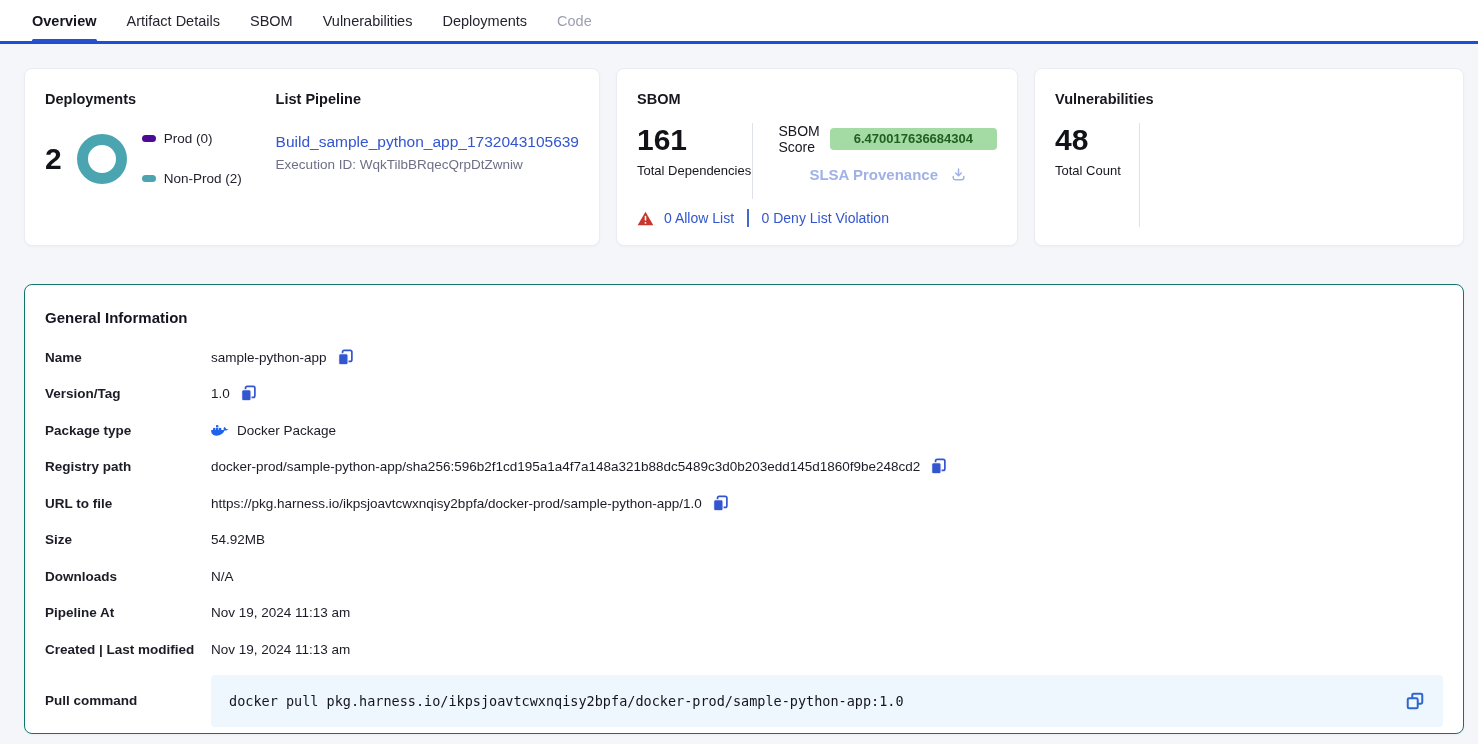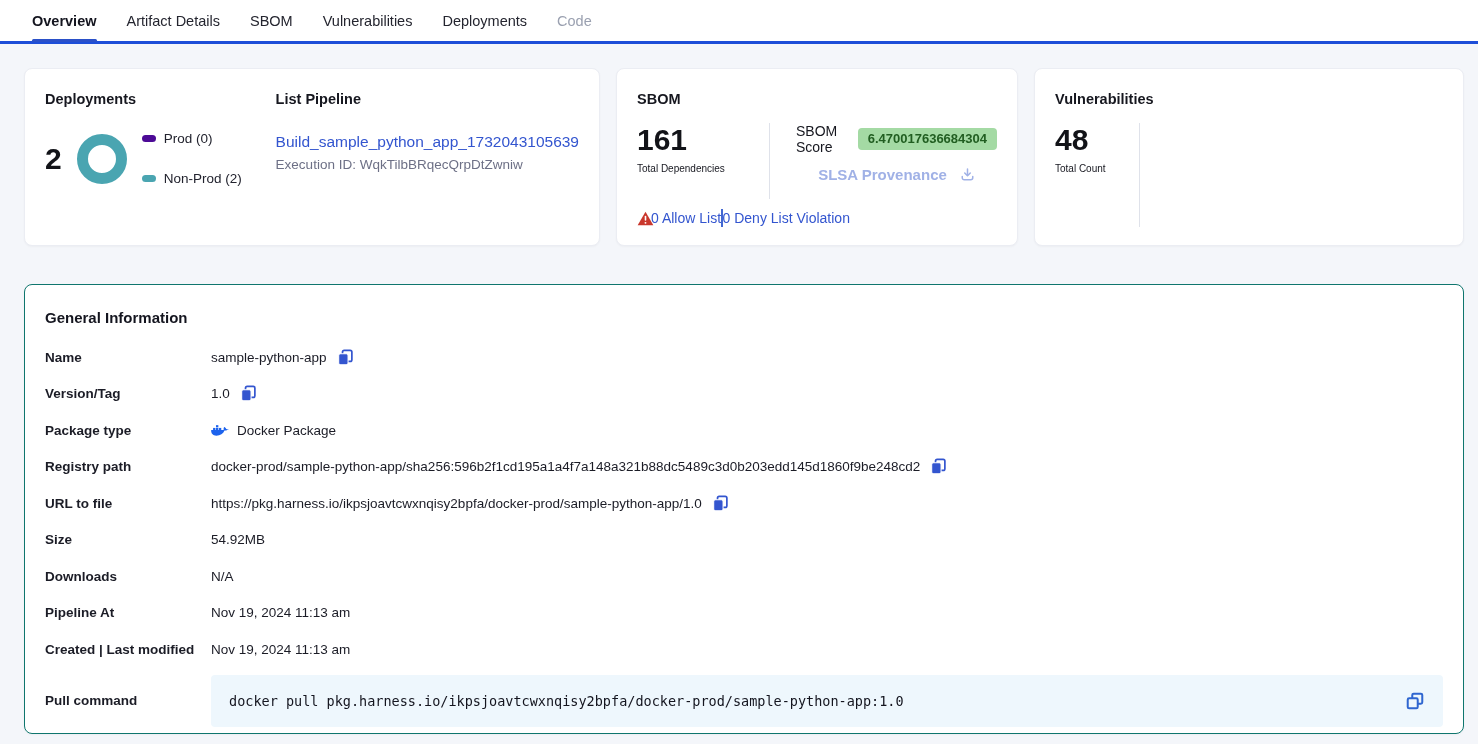--- a/index.html
+++ b/index.html
@@ -55,32 +55,32 @@
   .pipeline-link{
     display:inline-block; margin-top:26px; font-size:15.5px; color:var(--link);
     text-decoration:none; cursor:pointer;
   }
   .exec-id{margin-top:6px; font-size:13.5px; color:var(--muted);}
   
   .card-sbom{width:402px; display:flex; flex-direction:column;}
   .sbom-mid{display:flex; margin-top:16px; flex:1;}
   .sbom-stats{width:132px;}
   .v-divider{width:1px; background:#dfe2ea; align-self:stretch;}
-  .stat-label{margin-top:6px; font-size:10px; color:#16171f;}
+  .stat-label{margin-top:6px; font-size:13px; color:#16171f;}
   .sbom-right{flex:1; padding-left:26px; display:flex; flex-direction:column; gap:11px;}
   .score-row{display:flex; align-items:center; gap:10px; font-size:14px; color:#16171f;}
   .pill{
-    display:inline-block; padding:3px 10px; border-radius:4px;
+    display:inline-block; padding:3px 24px; border-radius:4px;
     font-size:13px; font-weight:700; line-height:1.25;
   }
   .slsa-row{
     display:flex; align-items:center; justify-content:center; gap:13px;
     color:var(--slsa-disabled); font-weight:700; font-size:15px; cursor:pointer;
   }
-  .sbom-links{display:flex; align-items:center; font-size:14px; margin-top:10px;}
+  .sbom-links{display:flex; align-items:center; gap:13px; font-size:14px; margin-top:10px;}
   .sbom-link{color:var(--link); text-decoration:none; cursor:pointer;}
   .links-sep{width:1.5px; height:18px; background:#4368d2;}
   .warn-wrap{display:inline-flex; align-items:center; margin-right:-3px;}
   
   .card-vulns{flex:1; display:flex; flex-direction:column;}
   .vulns-mid{display:flex; margin-top:16px; flex:1;}
   .vulns-stats{width:84px;}
   .sev-list{flex:1; padding-left:24px; display:flex; flex-direction:column; gap:7px;}
   .sev-row{display:flex; align-items:center; gap:10px; font-size:14px; color:#1c1d27;}
   .sev-pill{min-width:18px; text-align:center;}

